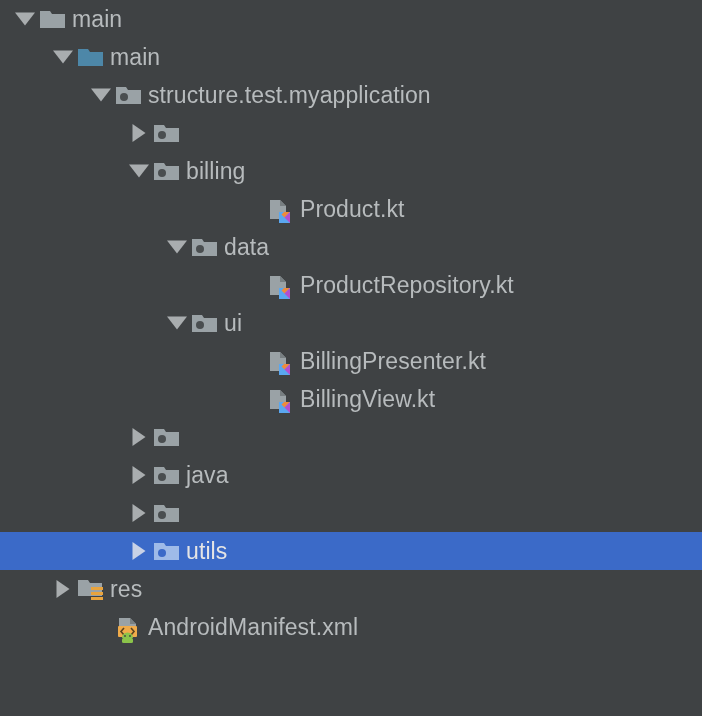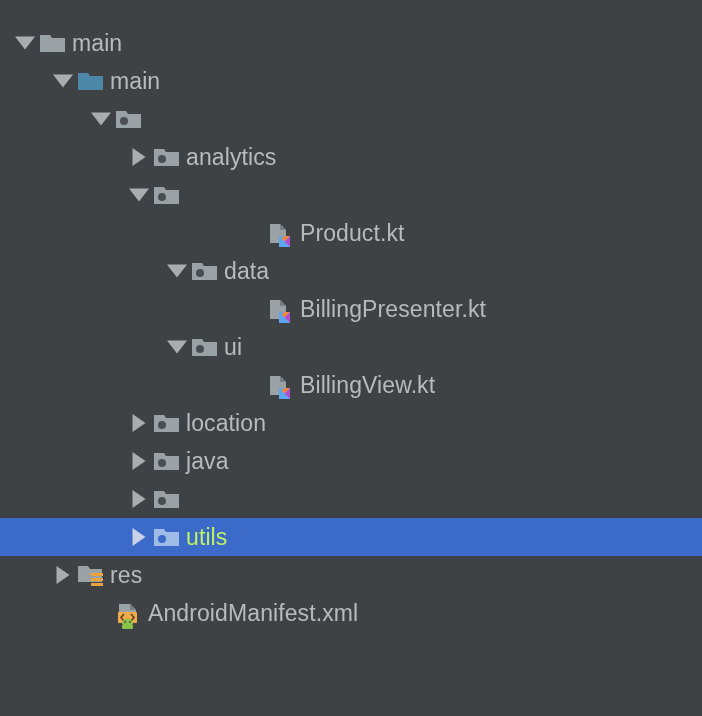--- a/index.html
+++ b/index.html
@@ -12,21 +12,20 @@
     height: 716px;
     overflow: hidden;
     font-family: "Liberation Sans", sans-serif;
   }
 
   #tree {
     width: 702px;
     height: 536px;
     position: relative;
     background: #3f4244;
-    margin-top: 24px;
   }
 
   .row {
     display: flex;
     align-items: center;
     height: 38px;
     width: 100%;
     box-sizing: border-box;
     position: relative;
     white-space: nowrap;
@@ -80,21 +79,21 @@
   .icon svg { position: absolute; left: 2px; top: 9px; }
 
   
   .label {
     flex: 0 0 auto;
     font-size: 23px;
     line-height: 38px;
     color: #b7bbbd;
     letter-spacing: 0.1px;
   }
-  .row.selected .label { color: #bef264; }
+  .row.selected .label { color: #e5e5e5; }
 </style>
 </head>
 <body>
 
 <div id="tree">
     <div class="row">
       <div class="indent" style="width: 12px;"></div>
       <div class="twisty expanded">
         <span class="tri"></span>
       </div>
@@ -121,45 +120,46 @@
       <div class="indent" style="width: 88px;"></div>
       <div class="twisty expanded">
         <span class="tri"></span>
       </div>
       <div class="icon">
         <svg width="26" height="22" viewBox="0 0 26 22">
         <path d="M0 2 h10 l2 3 h13 v14 H0 Z" fill="#9aa2a6"></path>
         <circle cx="8" cy="12" r="4" fill="#4a4e50"></circle>
       </svg>
       </div>
-    </div>
-    <div class="row">
-      <div class="indent" style="width: 126px;"></div>
-      <div class="twisty collapsed">
-        <span class="tri"></span>
-      </div>
-      <div class="icon">
-        <svg width="26" height="22" viewBox="0 0 26 22">
-        <path d="M0 2 h10 l2 3 h13 v14 H0 Z" fill="#9aa2a6"></path>
-        <circle cx="8" cy="12" r="4" fill="#4a4e50"></circle>
-      </svg>
-      </div>
-      <div class="label">analytics</div>
-    </div>
-    <div class="row">
-      <div class="indent" style="width: 126px;"></div>
-      <div class="twisty expanded">
-        <span class="tri"></span>
-      </div>
-      <div class="icon">
-        <svg width="26" height="22" viewBox="0 0 26 22">
-        <path d="M0 2 h10 l2 3 h13 v14 H0 Z" fill="#9aa2a6"></path>
-        <circle cx="8" cy="12" r="4" fill="#4a4e50"></circle>
-      </svg>
-      </div>
+      <div class="label">structure.test.myapplication</div>
+    </div>
+    <div class="row">
+      <div class="indent" style="width: 126px;"></div>
+      <div class="twisty collapsed">
+        <span class="tri"></span>
+      </div>
+      <div class="icon">
+        <svg width="26" height="22" viewBox="0 0 26 22">
+        <path d="M0 2 h10 l2 3 h13 v14 H0 Z" fill="#9aa2a6"></path>
+        <circle cx="8" cy="12" r="4" fill="#4a4e50"></circle>
+      </svg>
+      </div>
+    </div>
+    <div class="row">
+      <div class="indent" style="width: 126px;"></div>
+      <div class="twisty expanded">
+        <span class="tri"></span>
+      </div>
+      <div class="icon">
+        <svg width="26" height="22" viewBox="0 0 26 22">
+        <path d="M0 2 h10 l2 3 h13 v14 H0 Z" fill="#9aa2a6"></path>
+        <circle cx="8" cy="12" r="4" fill="#4a4e50"></circle>
+      </svg>
+      </div>
+      <div class="label">billing</div>
     </div>
     <div class="row">
       <div class="indent" style="width: 240px;"></div>
       <div class="twisty none"></div>
       <div class="icon">
         <svg width="26" height="26" viewBox="0 0 26 26">
         <path d="M2 1 h10 l6 6 v13 H2 Z" fill="#9aa2a6"></path>
         <path d="M12 1 l6 6 h-6 Z" fill="#787f82"></path>
         <path d="M11 13 h11 v11 h-11 Z" fill="#5aa7f0"></path>
         <path d="M22 13 l-11 11 h11 Z" fill="#b24fd0" opacity="0"></path>
@@ -190,21 +190,21 @@
         <svg width="26" height="26" viewBox="0 0 26 26">
         <path d="M2 1 h10 l6 6 v13 H2 Z" fill="#9aa2a6"></path>
         <path d="M12 1 l6 6 h-6 Z" fill="#787f82"></path>
         <path d="M11 13 h11 v11 h-11 Z" fill="#5aa7f0"></path>
         <path d="M22 13 l-11 11 h11 Z" fill="#b24fd0" opacity="0"></path>
         <path d="M22 13 h-6 l-5 5 v6 Z" fill="#ef8a3c"></path>
         <path d="M22 24 l-11 -11 v11 Z" fill="#5aa7f0"></path>
         <path d="M22 13 l-5.5 5.5 L22 24 Z" fill="#b24fd0"></path>
       </svg>
       </div>
-      <div class="label">BillingPresenter.kt</div>
+      <div class="label">ProductRepository.kt</div>
     </div>
     <div class="row">
       <div class="indent" style="width: 164px;"></div>
       <div class="twisty expanded">
         <span class="tri"></span>
       </div>
       <div class="icon">
         <svg width="26" height="22" viewBox="0 0 26 22">
         <path d="M0 2 h10 l2 3 h13 v14 H0 Z" fill="#9aa2a6"></path>
         <circle cx="8" cy="12" r="4" fill="#4a4e50"></circle>
@@ -219,34 +219,49 @@
         <svg width="26" height="26" viewBox="0 0 26 26">
         <path d="M2 1 h10 l6 6 v13 H2 Z" fill="#9aa2a6"></path>
         <path d="M12 1 l6 6 h-6 Z" fill="#787f82"></path>
         <path d="M11 13 h11 v11 h-11 Z" fill="#5aa7f0"></path>
         <path d="M22 13 l-11 11 h11 Z" fill="#b24fd0" opacity="0"></path>
         <path d="M22 13 h-6 l-5 5 v6 Z" fill="#ef8a3c"></path>
         <path d="M22 24 l-11 -11 v11 Z" fill="#5aa7f0"></path>
         <path d="M22 13 l-5.5 5.5 L22 24 Z" fill="#b24fd0"></path>
       </svg>
       </div>
+      <div class="label">BillingPresenter.kt</div>
+    </div>
+    <div class="row">
+      <div class="indent" style="width: 240px;"></div>
+      <div class="twisty none"></div>
+      <div class="icon">
+        <svg width="26" height="26" viewBox="0 0 26 26">
+        <path d="M2 1 h10 l6 6 v13 H2 Z" fill="#9aa2a6"></path>
+        <path d="M12 1 l6 6 h-6 Z" fill="#787f82"></path>
+        <path d="M11 13 h11 v11 h-11 Z" fill="#5aa7f0"></path>
+        <path d="M22 13 l-11 11 h11 Z" fill="#b24fd0" opacity="0"></path>
+        <path d="M22 13 h-6 l-5 5 v6 Z" fill="#ef8a3c"></path>
+        <path d="M22 24 l-11 -11 v11 Z" fill="#5aa7f0"></path>
+        <path d="M22 13 l-5.5 5.5 L22 24 Z" fill="#b24fd0"></path>
+      </svg>
+      </div>
       <div class="label">BillingView.kt</div>
     </div>
     <div class="row">
       <div class="indent" style="width: 126px;"></div>
       <div class="twisty collapsed">
         <span class="tri"></span>
       </div>
       <div class="icon">
         <svg width="26" height="22" viewBox="0 0 26 22">
         <path d="M0 2 h10 l2 3 h13 v14 H0 Z" fill="#9aa2a6"></path>
         <circle cx="8" cy="12" r="4" fill="#4a4e50"></circle>
       </svg>
       </div>
-      <div class="label">location</div>
     </div>
     <div class="row">
       <div class="indent" style="width: 126px;"></div>
       <div class="twisty collapsed">
         <span class="tri"></span>
       </div>
       <div class="icon">
         <svg width="26" height="22" viewBox="0 0 26 22">
         <path d="M0 2 h10 l2 3 h13 v14 H0 Z" fill="#9aa2a6"></path>
         <circle cx="8" cy="12" r="4" fill="#4a4e50"></circle>

